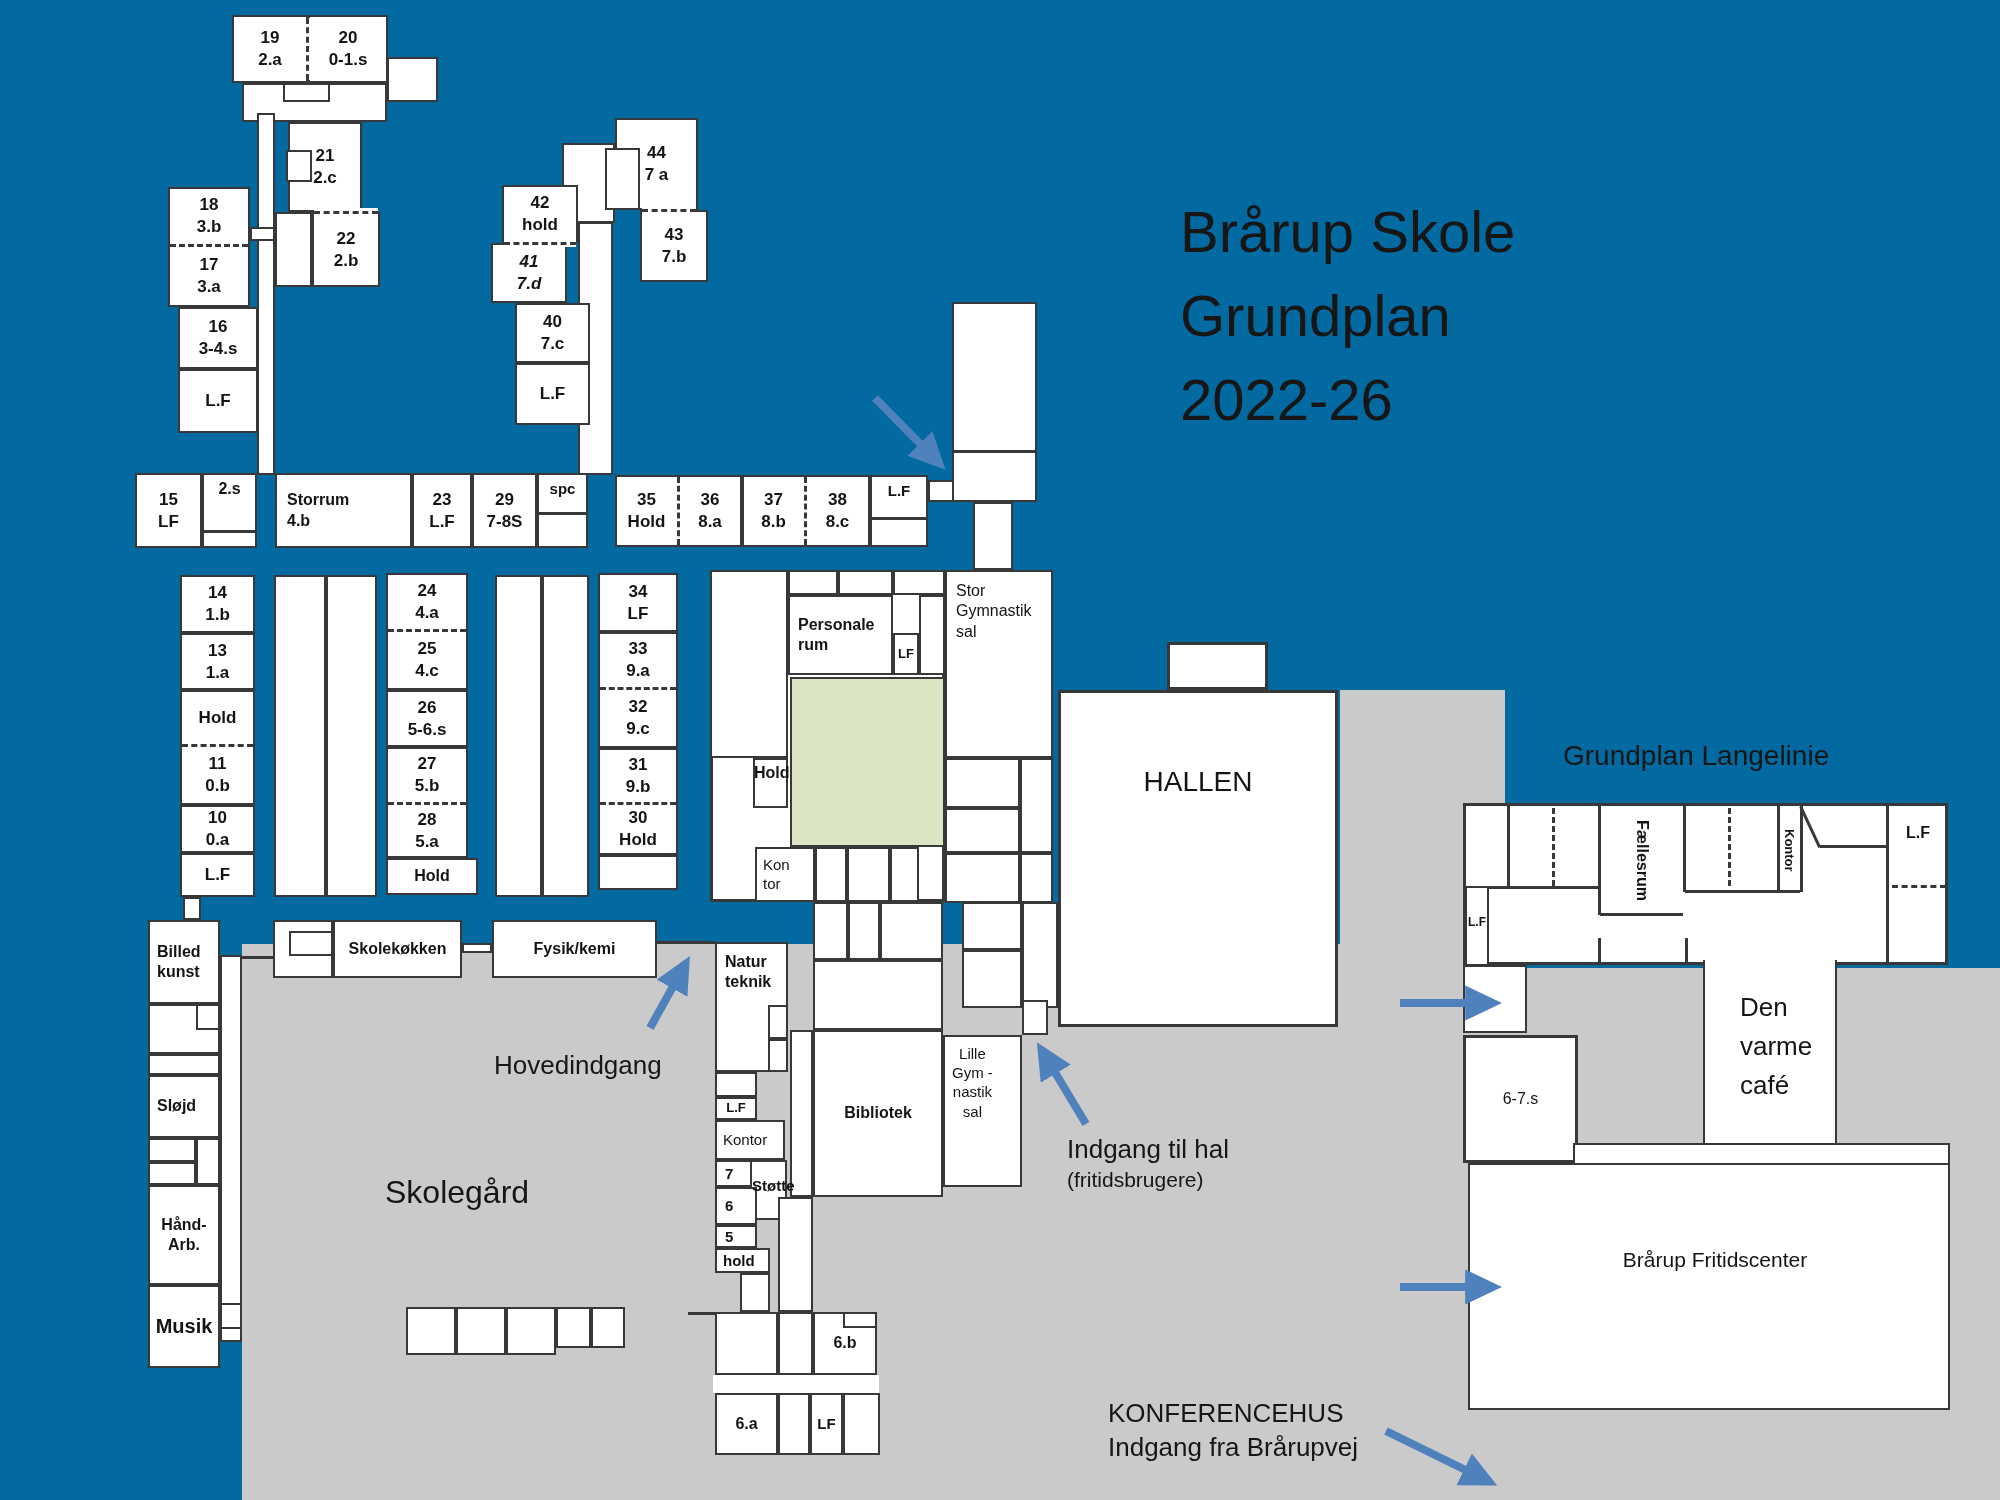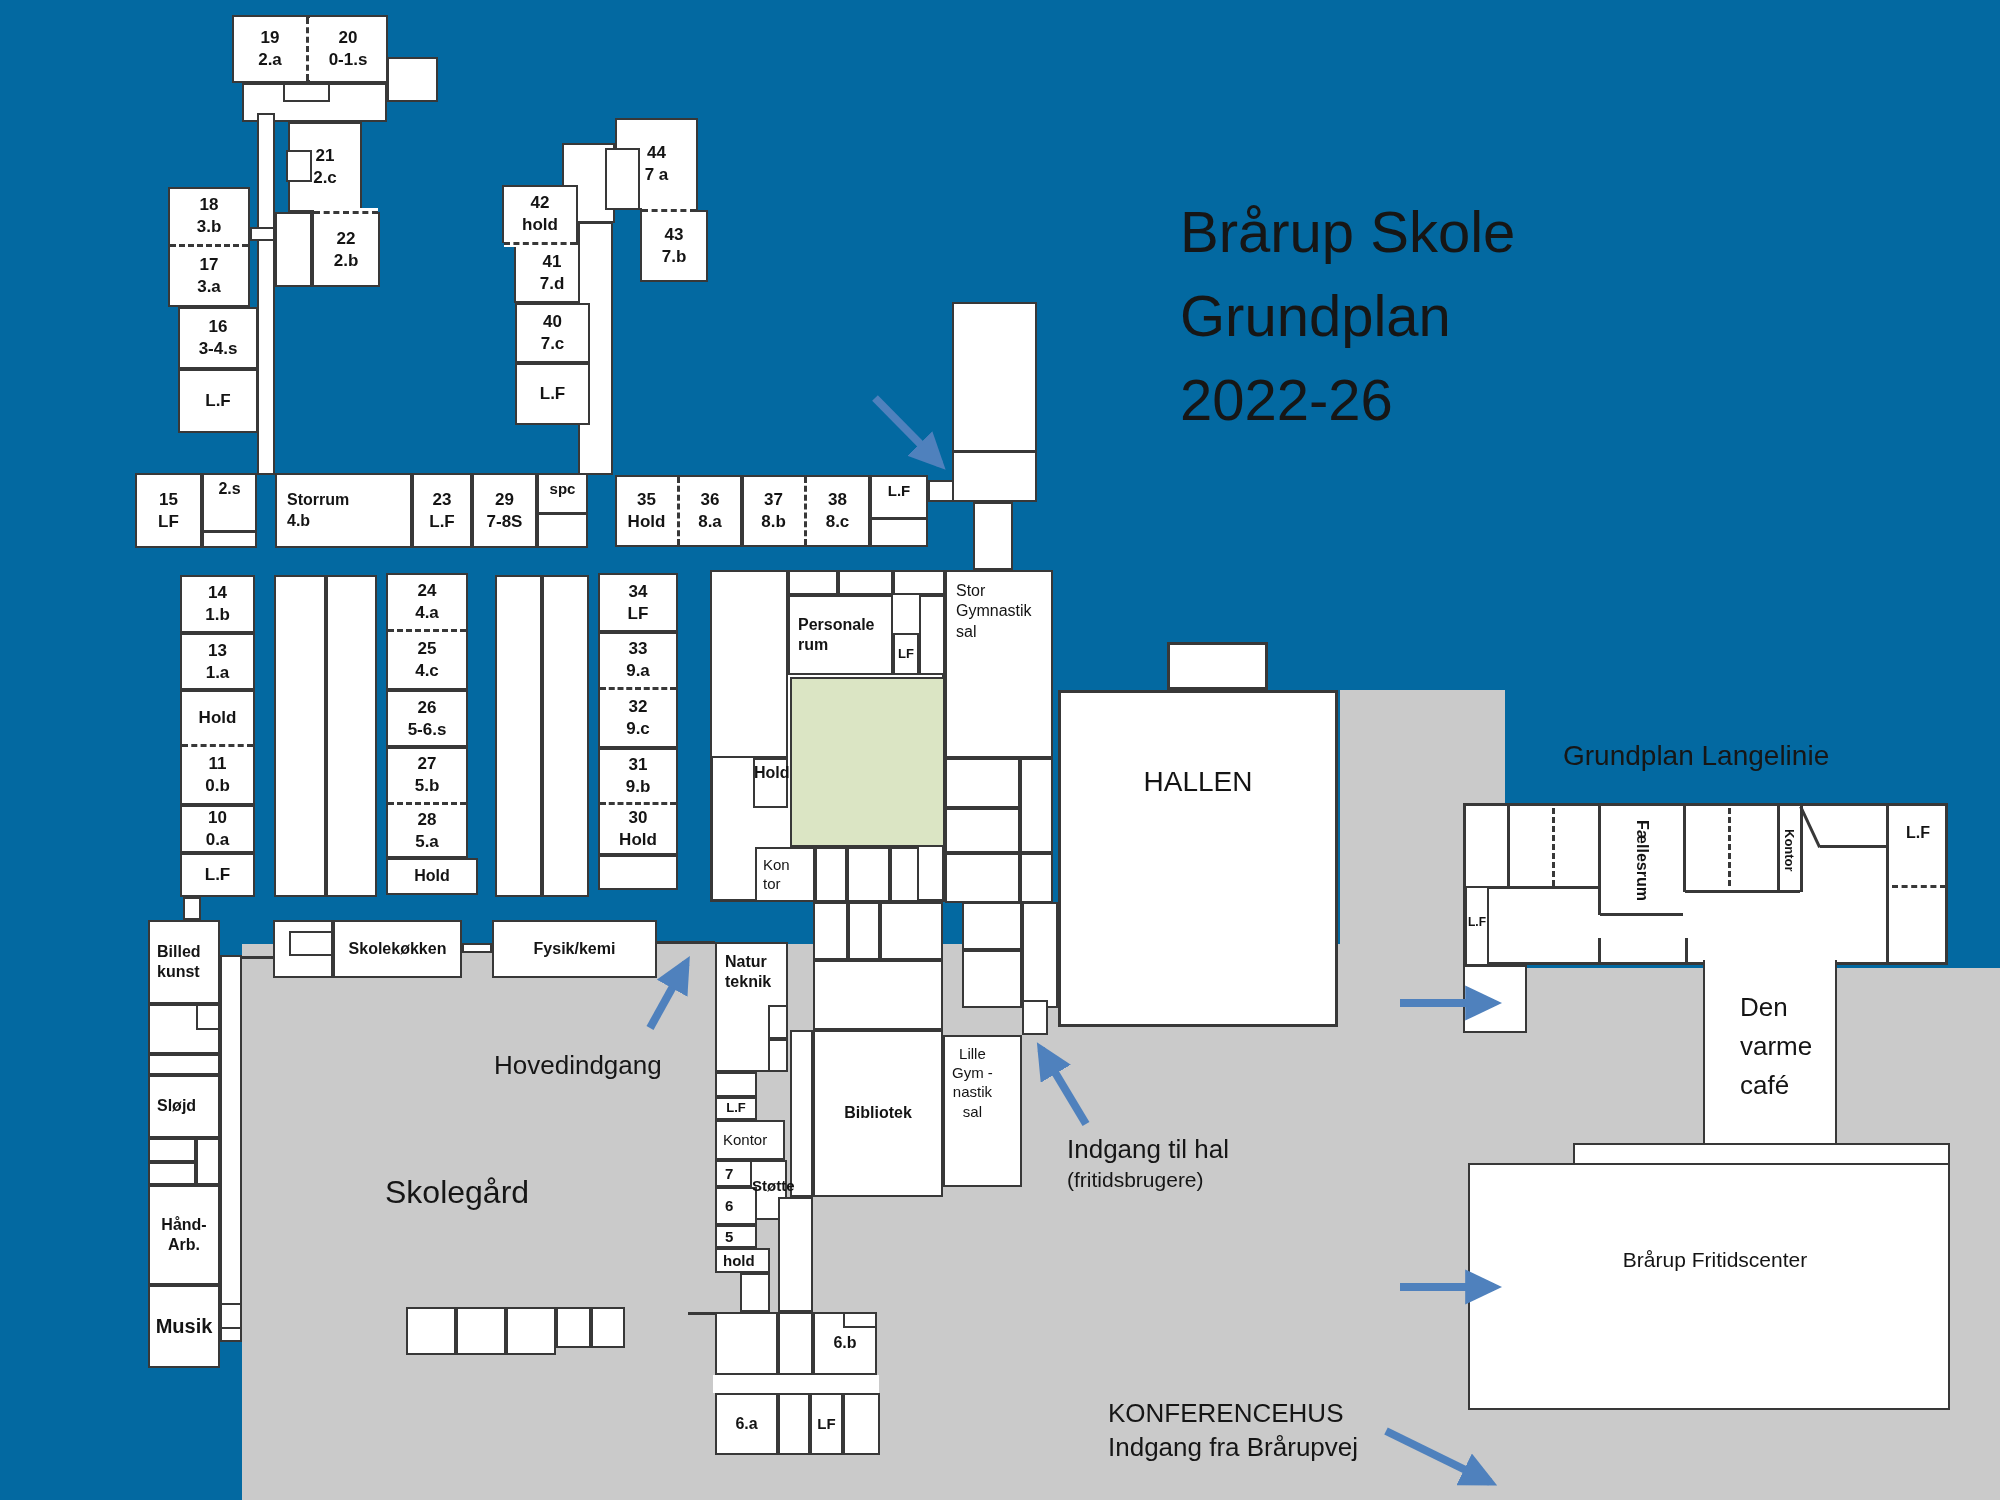--- a/index.html
+++ b/index.html
@@ -55,21 +55,21 @@
 3-4.s</div>
       <div class="bx" style="left: 178px; top: 369px; width: 80px; height: 64px;">L.F</div>
       <div class="bx" style="left: 562px; top: 143px; width: 53px; height: 80px;"></div>
       <div class="bx" style="left: 615px; top: 118px; width: 83px; height: 92px;">44
 7 a</div>
       <div class="bx" style="left: 605px; top: 148px; width: 35px; height: 62px;"></div>
       <div class="bx" style="left: 640px; top: 210px; width: 68px; height: 72px;">43
 7.b</div>
       <div class="bx" style="left: 502px; top: 185px; width: 76px; height: 58px;">42
 hold</div>
-      <div class="bx" style="left: 514px; top: 243px; width: 76px; height: 60px;">41
+      <div class="bx" style="left: 491px; top: 243px; width: 76px; height: 60px; font-style: italic;">41
 7.d</div>
       <div class="bx" style="left: 578px; top: 222px; width: 35px; height: 253px;"></div>
       <div class="bx" style="left: 515px; top: 303px; width: 75px; height: 60px;">40
 7.c</div>
       <div class="bx" style="left: 515px; top: 363px; width: 75px; height: 62px;">L.F</div>
       <div class="bx" style="left: 135px; top: 473px; width: 67px; height: 75px;">15
 LF</div>
       <div class="bx" style="left: 202px; top: 473px; width: 55px; height: 75px; font-size: 16px; align-items: flex-start; padding-top: 4px;">2.s</div>
       <div class="bx" style="left: 275px; top: 473px; width: 137px; height: 75px; font-size: 16px; justify-content: flex-start; text-align: left; padding: 10px;">Storrum
 4.b</div>
@@ -223,20 +223,21 @@
       <div class="wl" style="left: 1886px; top: 805px; width: 3px; height: 158px;"></div>
       <div class="wl" style="left: 1487px; top: 886px; width: 113px; height: 3px;"></div>
       <div class="wl" style="left: 1600px; top: 913px; width: 83px; height: 3px;"></div>
       <div class="wl" style="left: 1685px; top: 890px; width: 115px; height: 3px;"></div>
       <div class="wl" style="left: 1820px; top: 845px; width: 66px; height: 3px;"></div>
       <div class="wl" style="left: 1598px; top: 938px; width: 3px; height: 27px;"></div>
       <div class="wl" style="left: 1685px; top: 938px; width: 3px; height: 27px;"></div>
       <div class="wl" style="left: 1802px; top: 806px; width: 45px; height: 3px; transform-origin: left top; transform: rotate(65deg);"></div>
       <div class="bx" style="left: 1465px; top: 886px; width: 24px; height: 80px;"></div>
       <div class="bx" style="left: 1463px; top: 965px; width: 64px; height: 68px;"></div>
+      <div class="bx" style="left: 1463px; top: 1035px; width: 115px; height: 128px; border-width: 3px; font-size: 16px; font-weight: 400;">6-7.s</div>
       <div class="bx" style="left: 1703px; top: 960px; width: 134px; height: 183px; border-top: none; border-right: 2px solid rgb(56, 56, 56); border-bottom: none; border-left: 2px solid rgb(56, 56, 56); border-image: initial;"></div>
       <div class="bx" style="left: 1573px; top: 1143px; width: 377px; height: 22px; border-bottom: none;"></div>
       <div class="bx" style="left: 1468px; top: 1163px; width: 482px; height: 247px;"></div>
       <div class="wl" style="left: 204px; top: 530px; width: 51px; height: 3px;"></div>
       <div class="wl" style="left: 539px; top: 512px; width: 47px; height: 3px;"></div>
       <div class="wl" style="left: 872px; top: 517px; width: 54px; height: 3px;"></div>
       <div class="wl" style="left: 954px; top: 450px; width: 81px; height: 3px;"></div>
       <div class="wl" style="left: 657px; top: 941px; width: 58px; height: 3px;"></div>
       <div class="wl" style="left: 242px; top: 956px; width: 31px; height: 3px;"></div>
       <div class="wl" style="left: 688px; top: 1312px; width: 27px; height: 3px;"></div>

